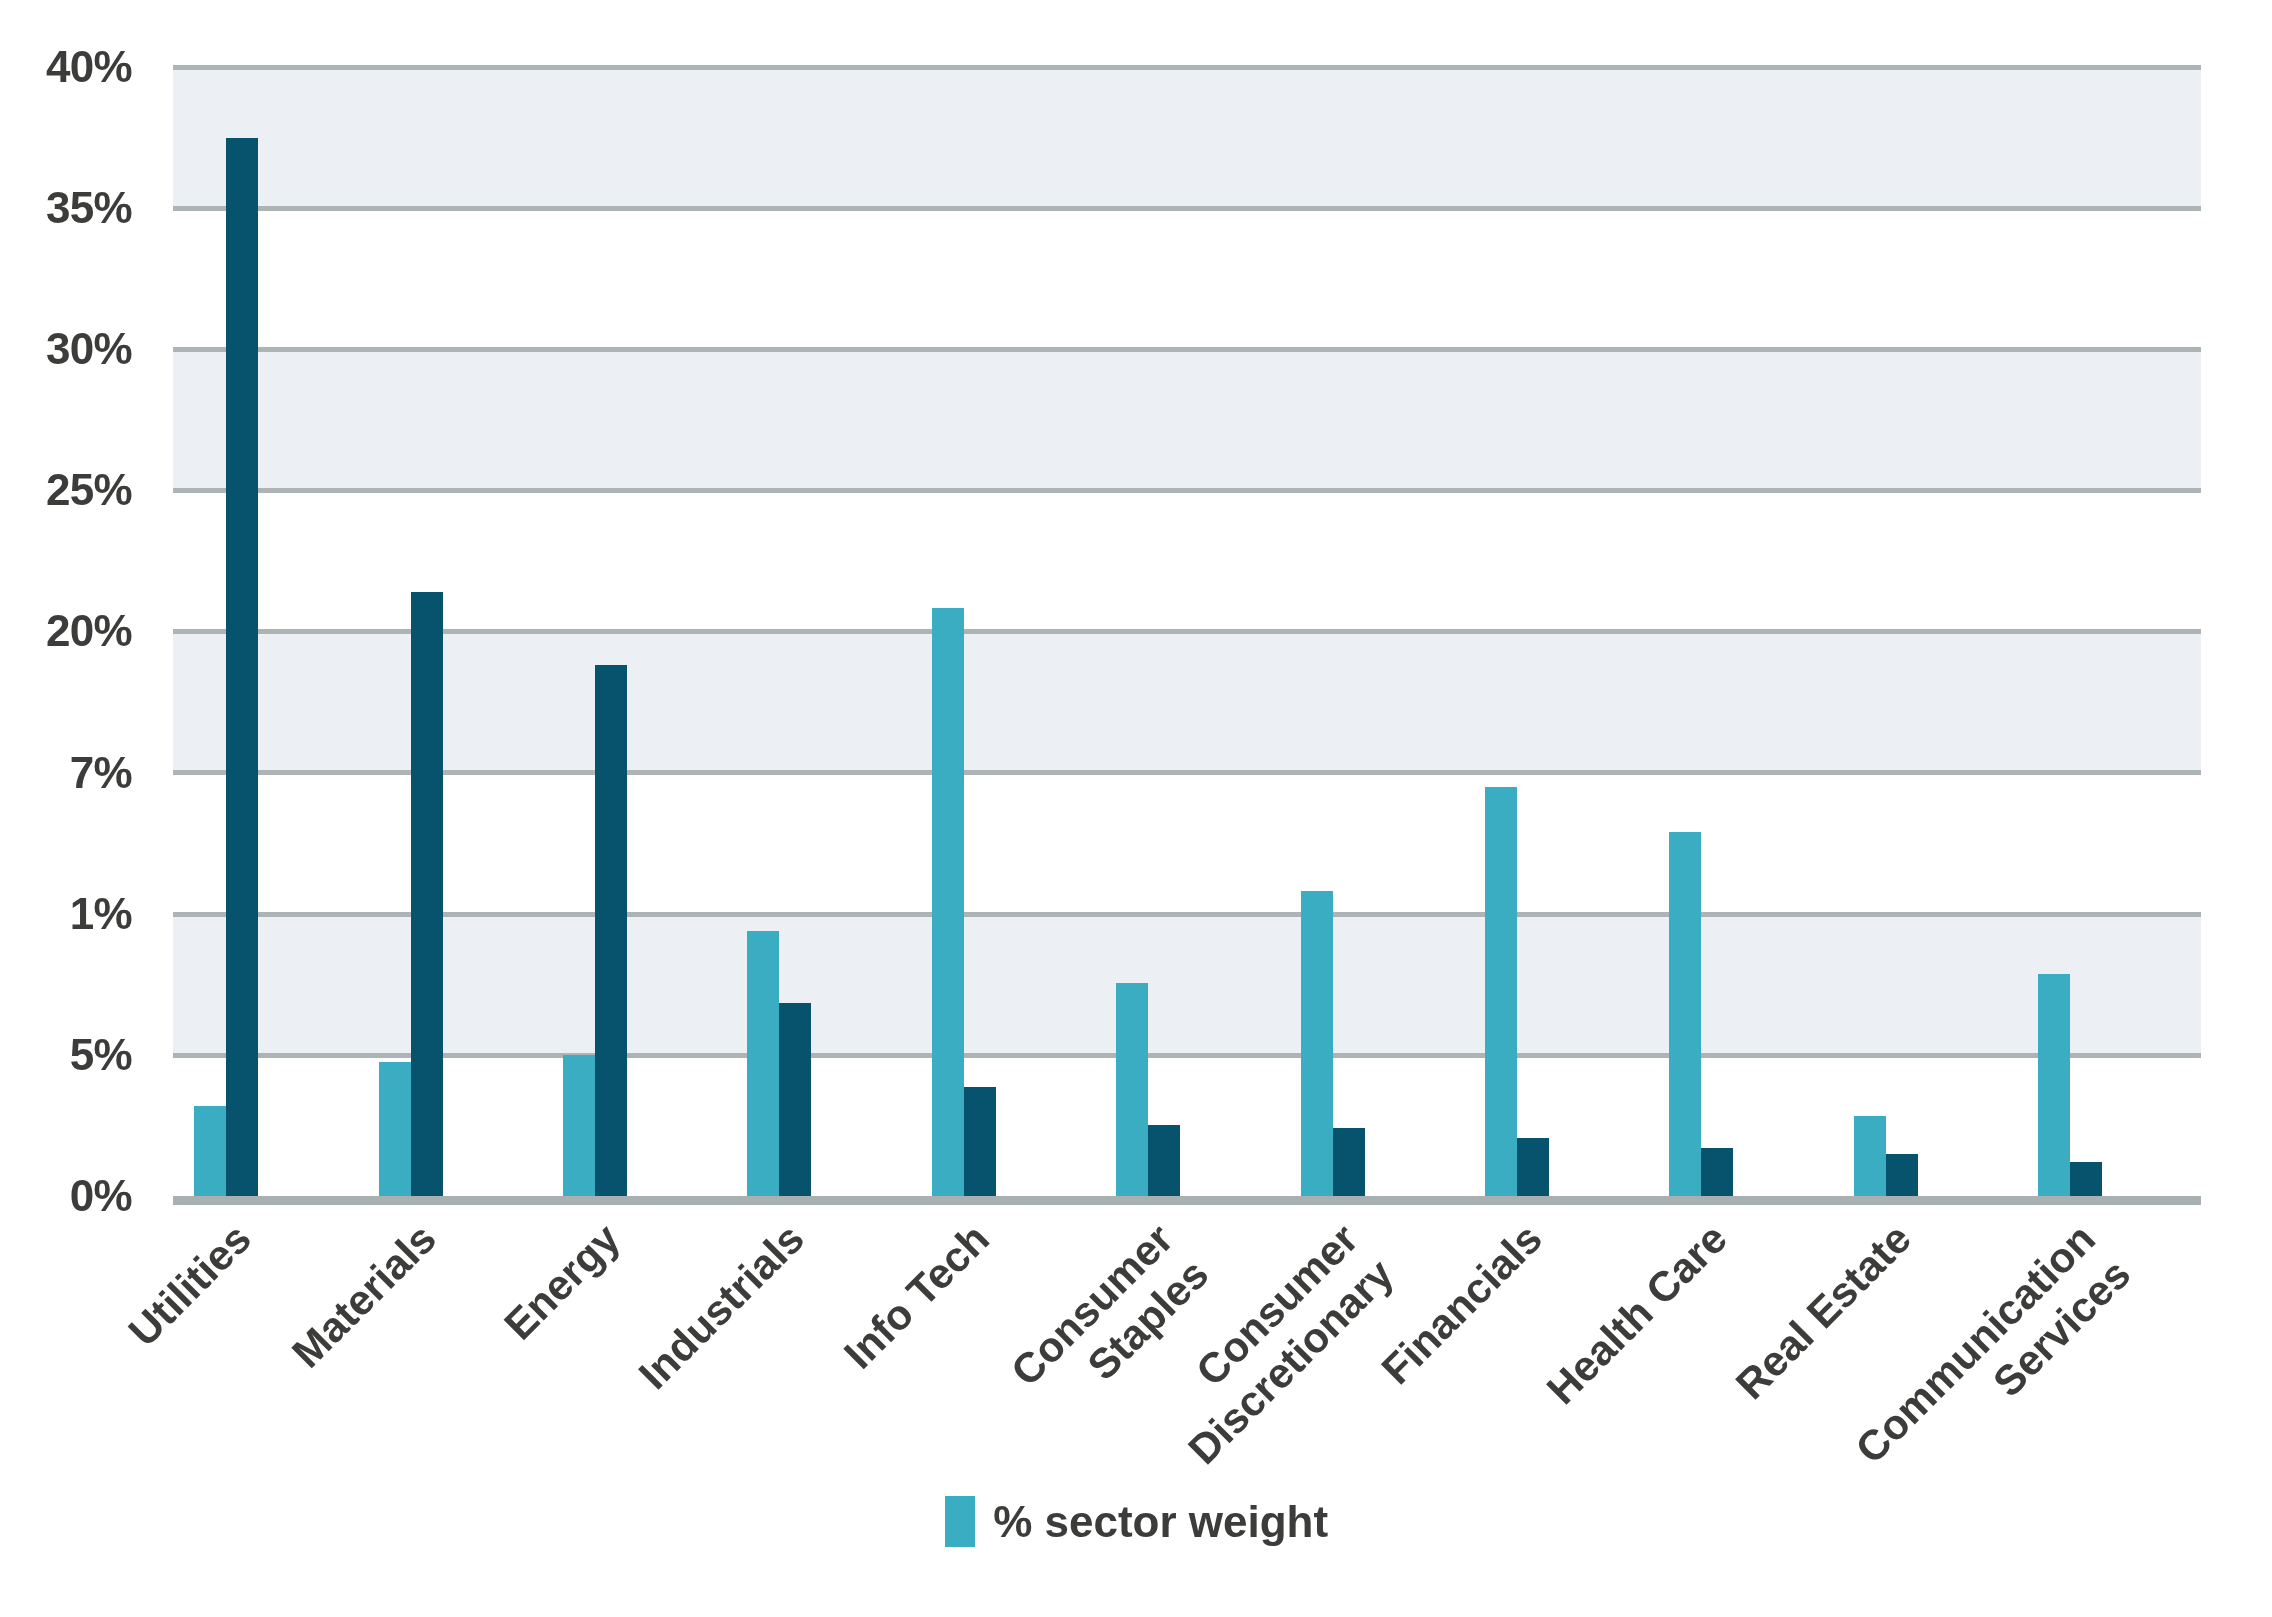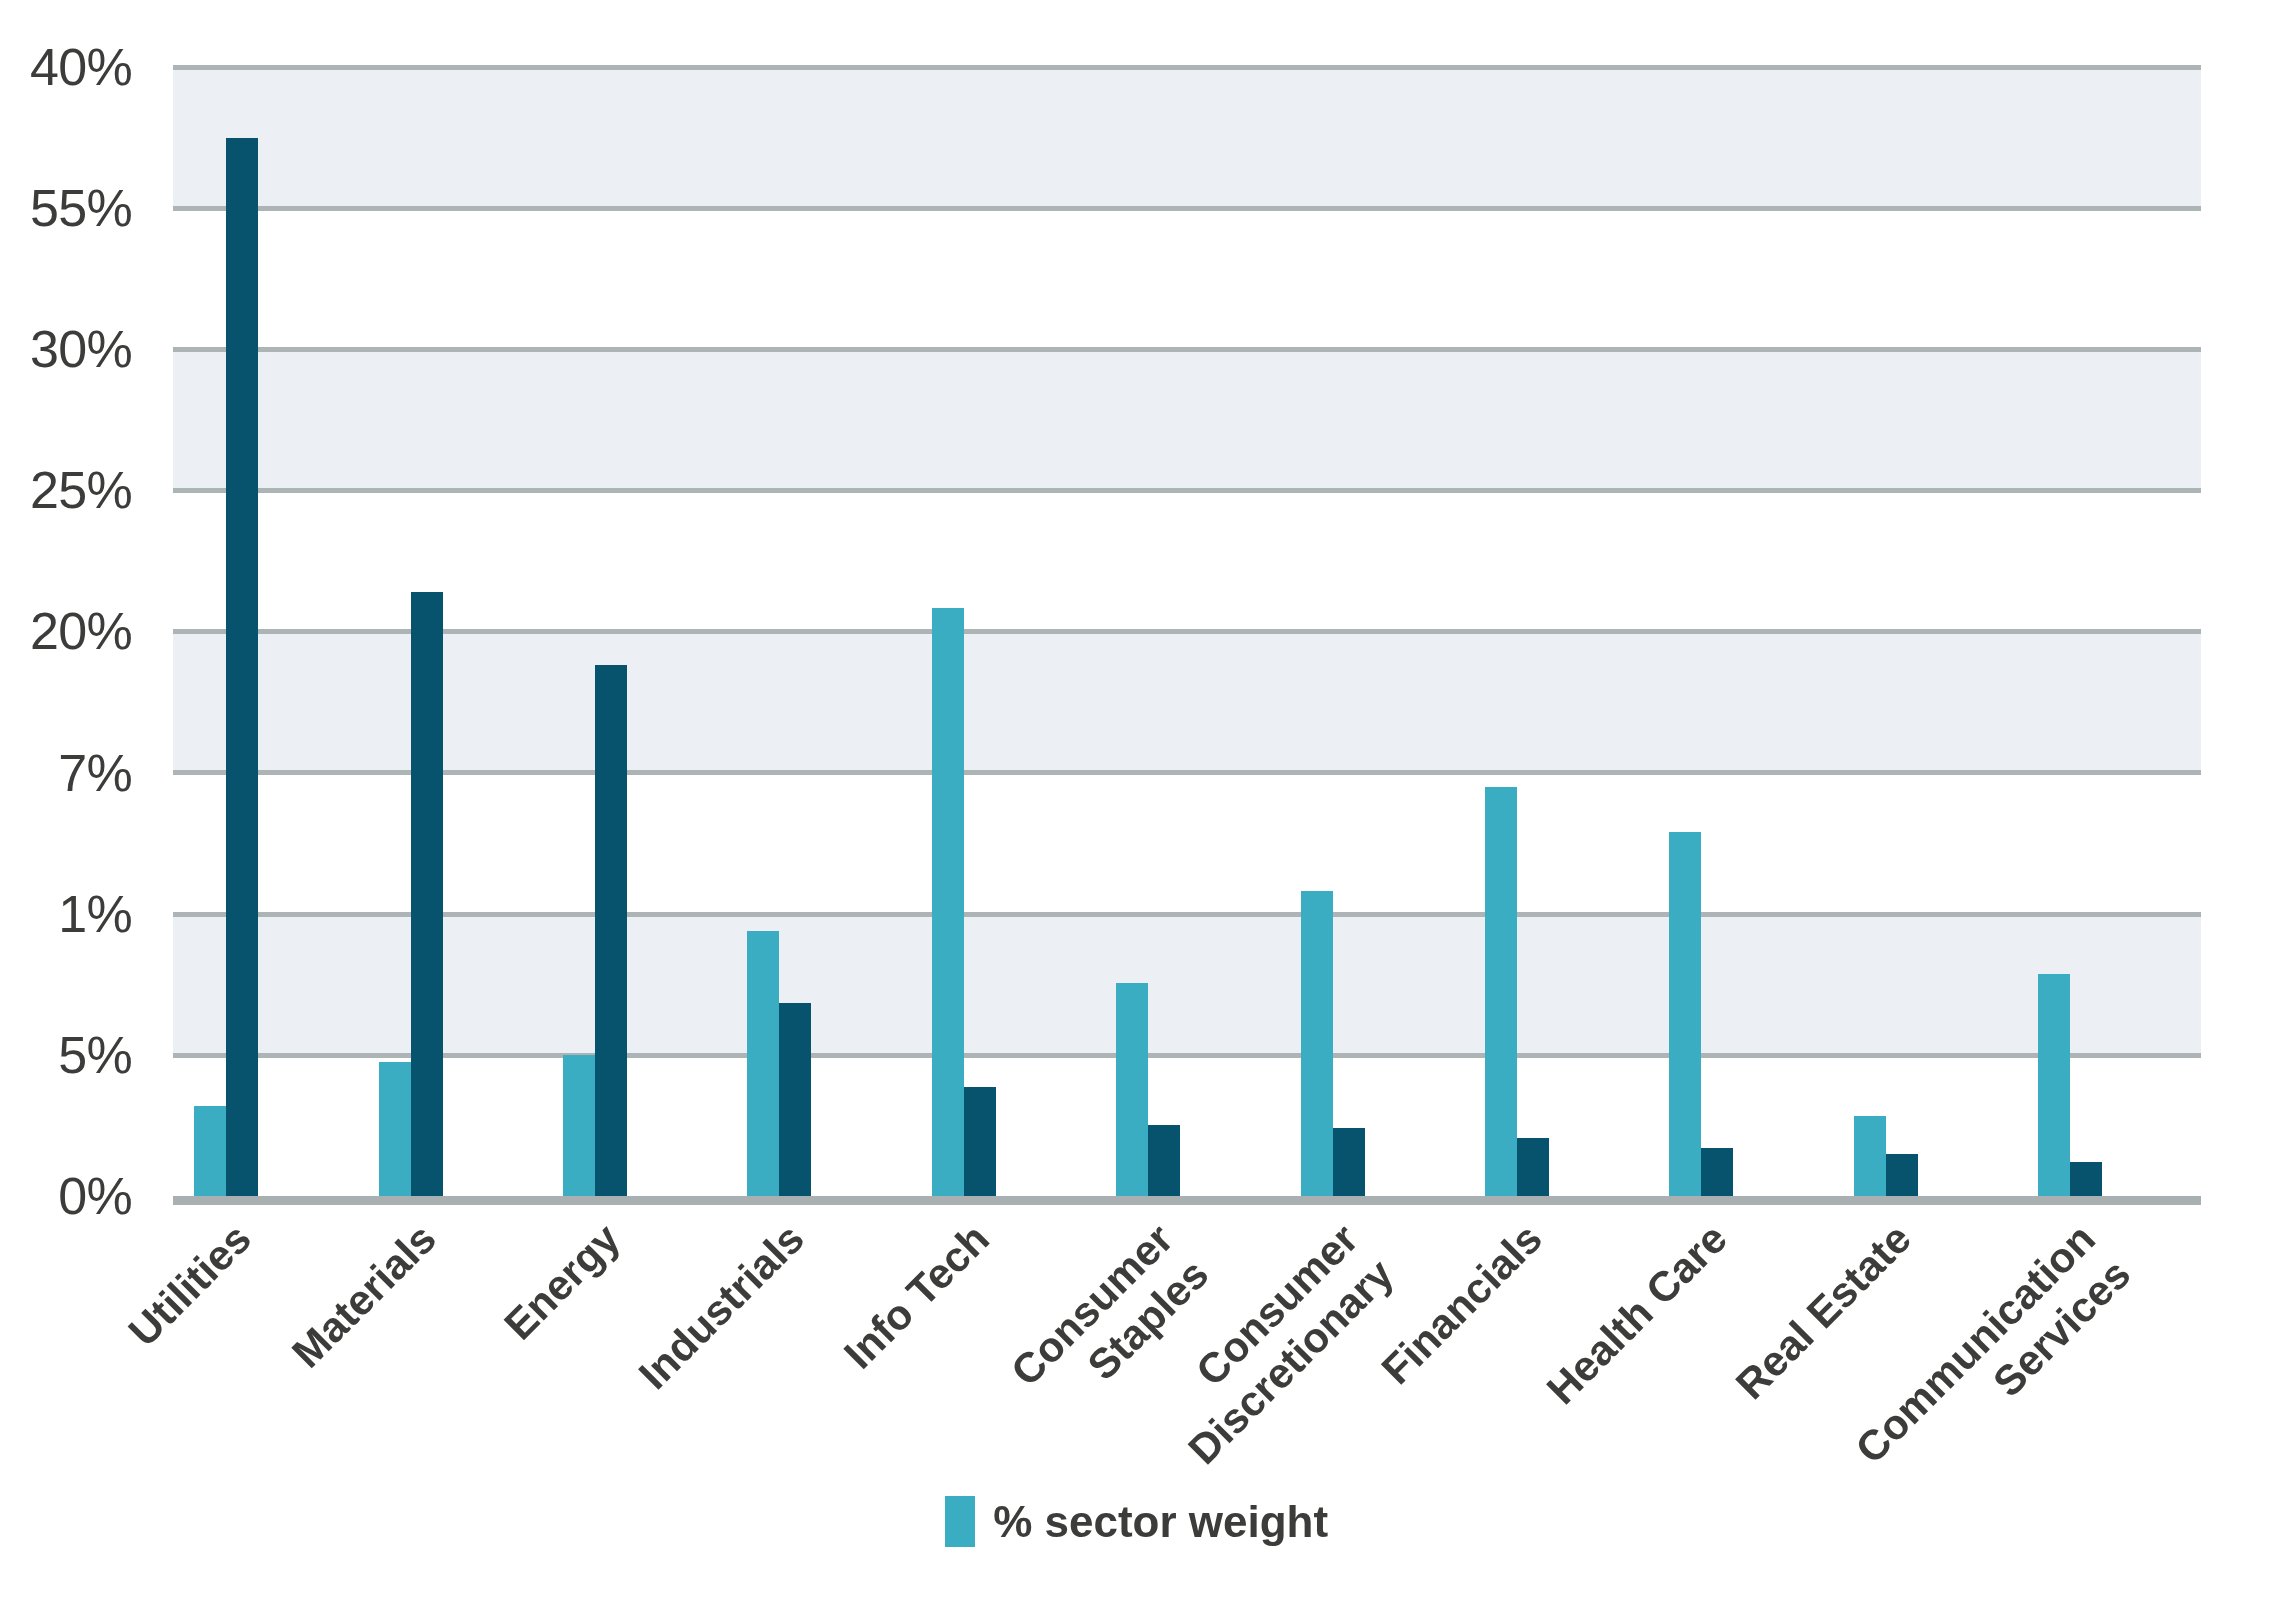--- a/index.html
+++ b/index.html
@@ -18,21 +18,21 @@
     width:2028px; height:1129px;
   }
   .band{position:absolute;left:0;width:100%;background:#ecf0f5;}
   .gridline{position:absolute;left:0;width:100%;height:5px;background:#adb4b6;}
   .baseline{position:absolute;left:0;width:100%;height:8.5px;background:#a9b0b2;}
 
   
   #y-axis{position:absolute;left:0;top:0;width:173px;height:1270px;}
   .ytick{
     position:absolute;right:41px;
-    font-size:52px;font-weight:normal;color:#3c3c3b;
+    font-size:44px;font-weight:bold;color:#3c3c3b;
     letter-spacing:-0.7px;
     transform:translateY(-50%);
     white-space:nowrap;
   }
 
   
   .bar-group{position:absolute;bottom:0;height:100%;}
   .bar{position:absolute;bottom:0;}
   .bar.light{background:#3aadc3;}
   .bar.dark{background:#07536e;}
@@ -64,21 +64,21 @@
 <div class="chart-root">
 
   <div id="y-axis">
       <div class="ytick" style="top: 1196px;">0%</div>
       <div class="ytick" style="top: 1055px;">5%</div>
       <div class="ytick" style="top: 914px;">1%</div>
       <div class="ytick" style="top: 773px;">7%</div>
       <div class="ytick" style="top: 631px; text-align: center;">20%</div>
       <div class="ytick" style="top: 490px; text-align: center;">25%</div>
       <div class="ytick" style="top: 349px;">30%</div>
-      <div class="ytick" style="top: 208px;">55%</div>
+      <div class="ytick" style="top: 208px;">35%</div>
       <div class="ytick" style="top: 67px;">40%</div>
     </div>
 
   <div id="plot-area">
     <div id="bands">
         <div class="band" style="top: 0px; height: 141px;"></div>
         <div class="band" style="top: 282px; height: 141px;"></div>
         <div class="band" style="top: 564px; height: 141px;"></div>
         <div class="band" style="top: 847px; height: 141px;"></div>
       </div>

